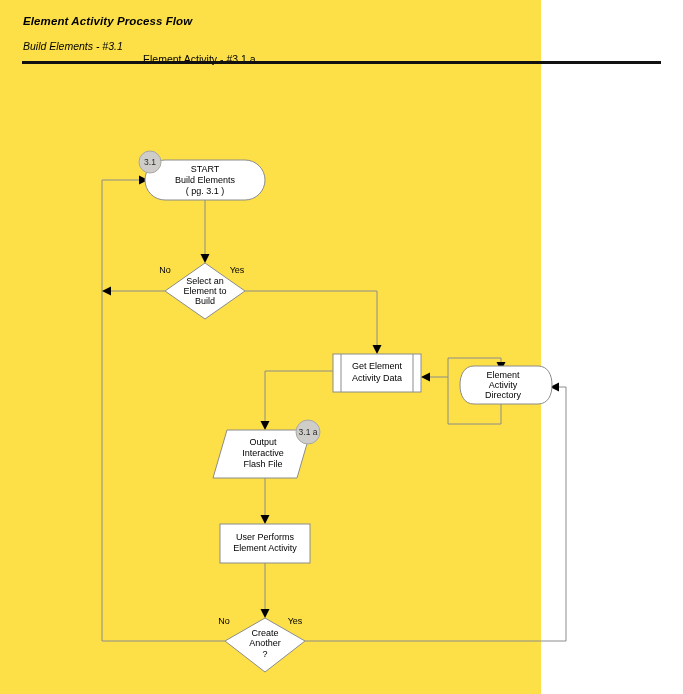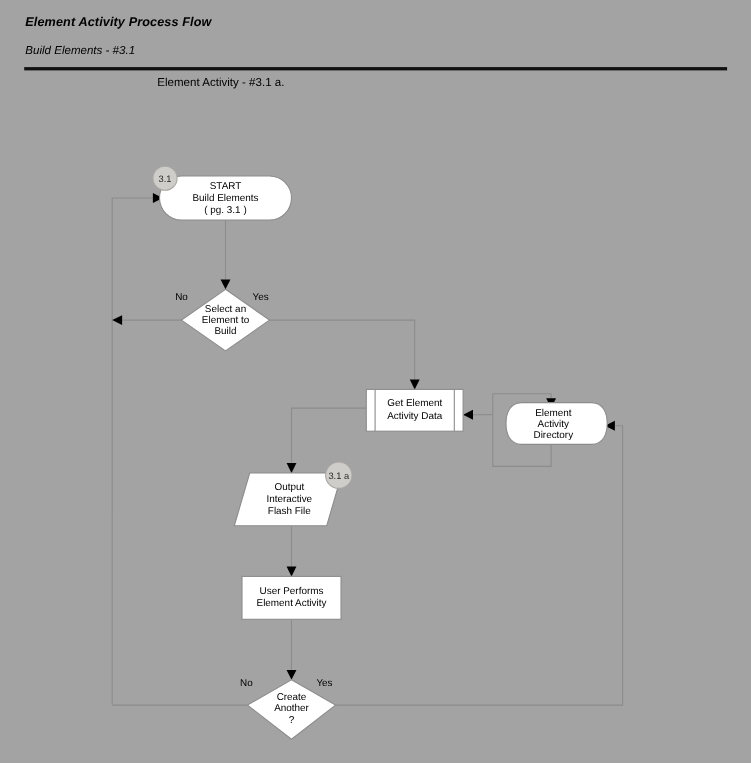--- a/index.html
+++ b/index.html
@@ -9,23 +9,23 @@
   }
   body {
     width: 683px;
     height: 694px;
     font-family: "Liberation Sans", sans-serif;
     color: #000000;
     overflow: hidden;
   }
   #page {
     position: relative;
-    width: 683px;
+    width: 541px;
     height: 694px;
-    background: #a3a3a3;
+    background: #fde047;
   }
   .header {
     position: absolute;
     left: 0;
     top: 0;
     width: 683px;
   }
   .doc-title {
     position: absolute;
     left: 23px;
@@ -37,21 +37,21 @@
     white-space: nowrap;
   }
   .subtitle-row {
     position: absolute;
     left: 23px;
     top: 40px;
     font-size: 10.5px;
     white-space: nowrap;
   }
   .subtitle-a { position: absolute; left: 0; top: 0; white-space: nowrap; font-style: italic; }
-  .subtitle-b { position: absolute; left: 120px; top: 13px; white-space: nowrap; margin-top: 16px; }
+  .subtitle-b { position: absolute; left: 120px; top: 13px; white-space: nowrap; }
   .rule {
     position: absolute;
     left: 22px;
     top: 61px;
     width: 639px;
     height: 3px;
     background: #111111;
   }
   .canvas {
     position: absolute;

